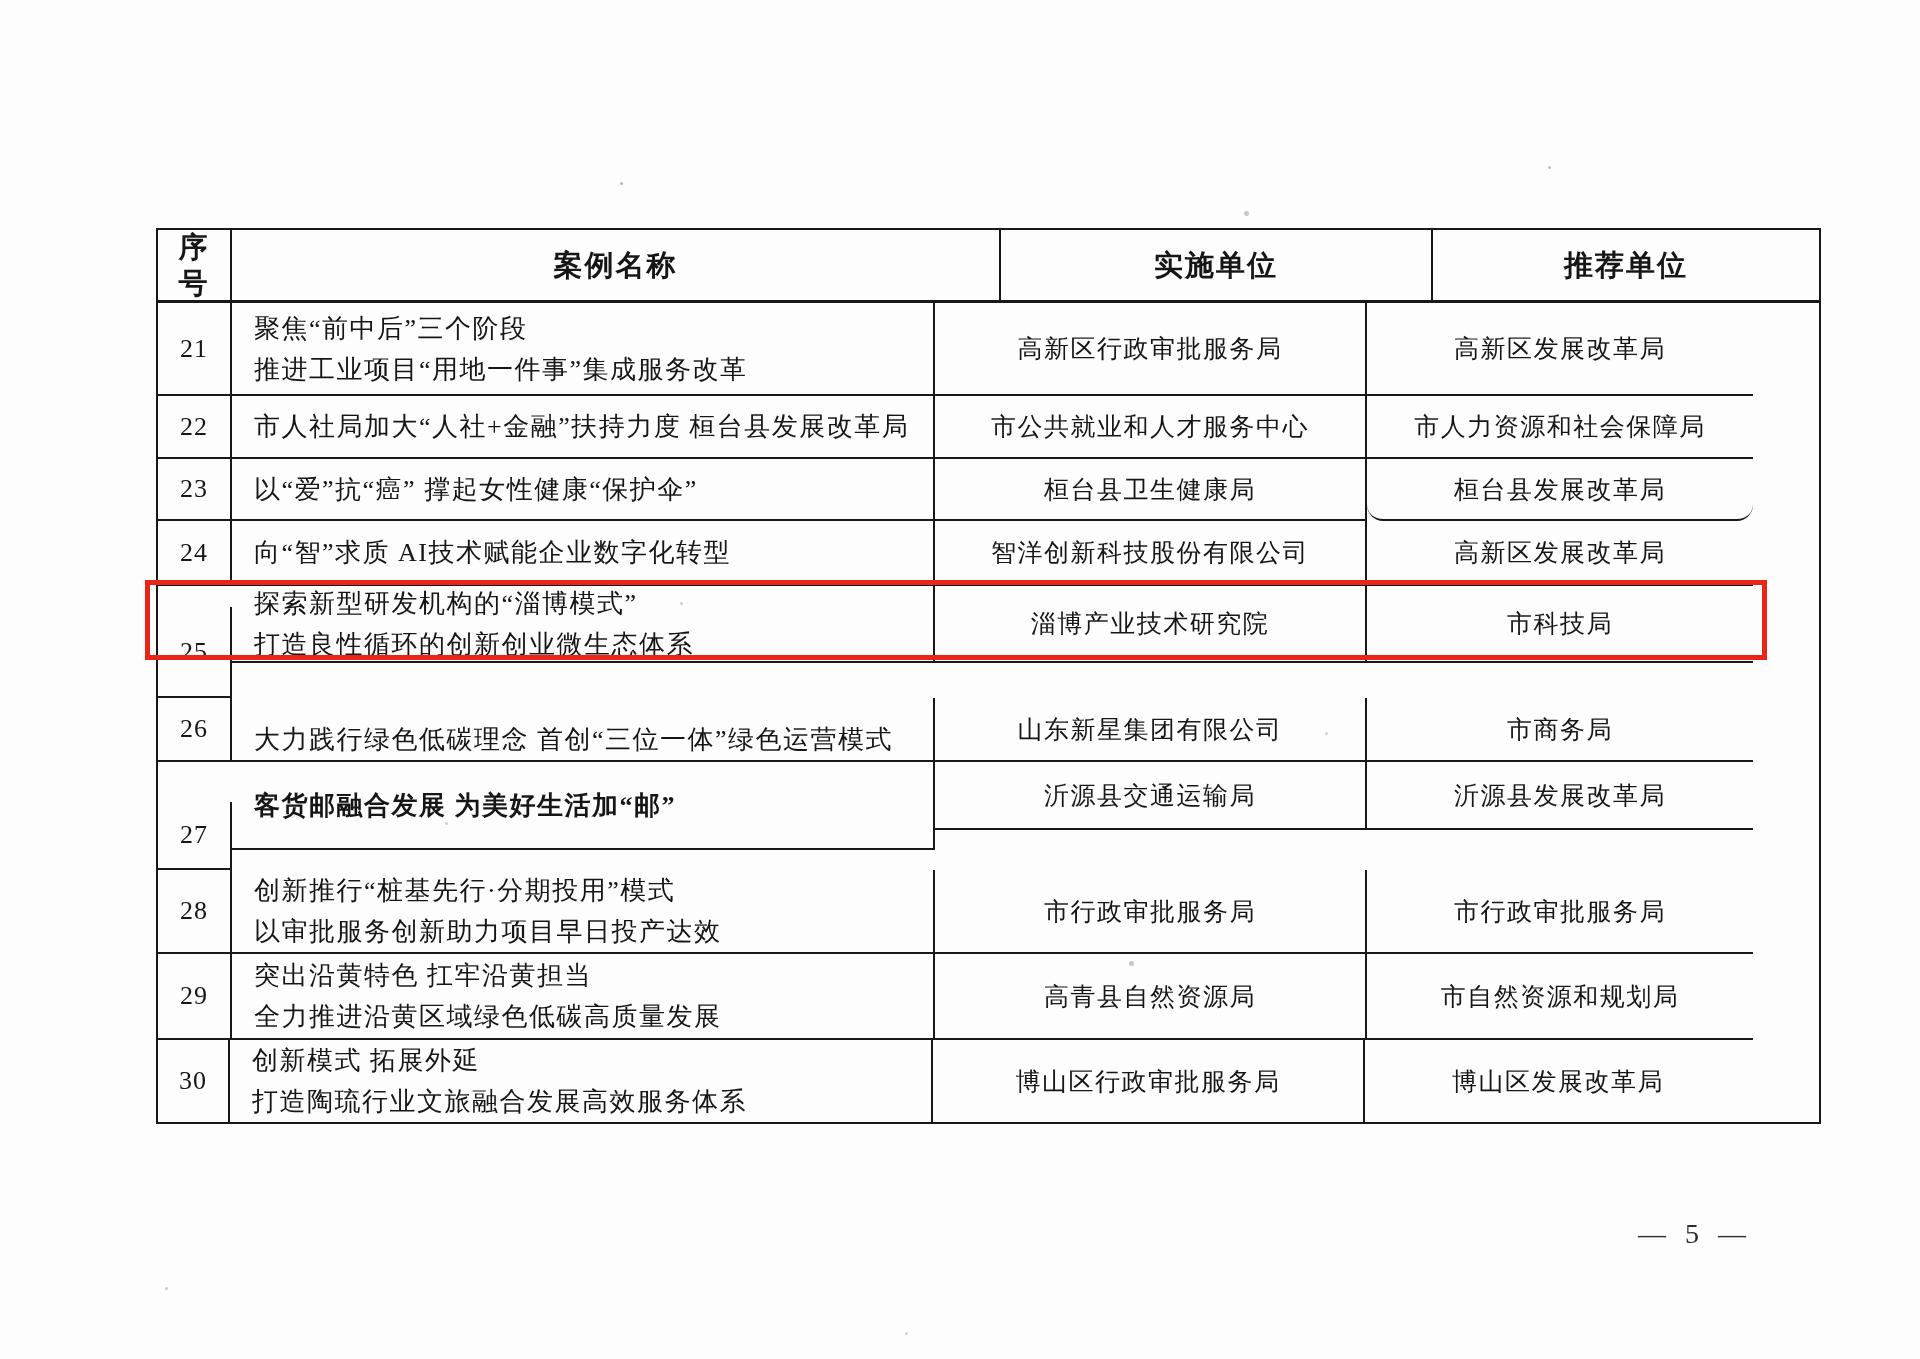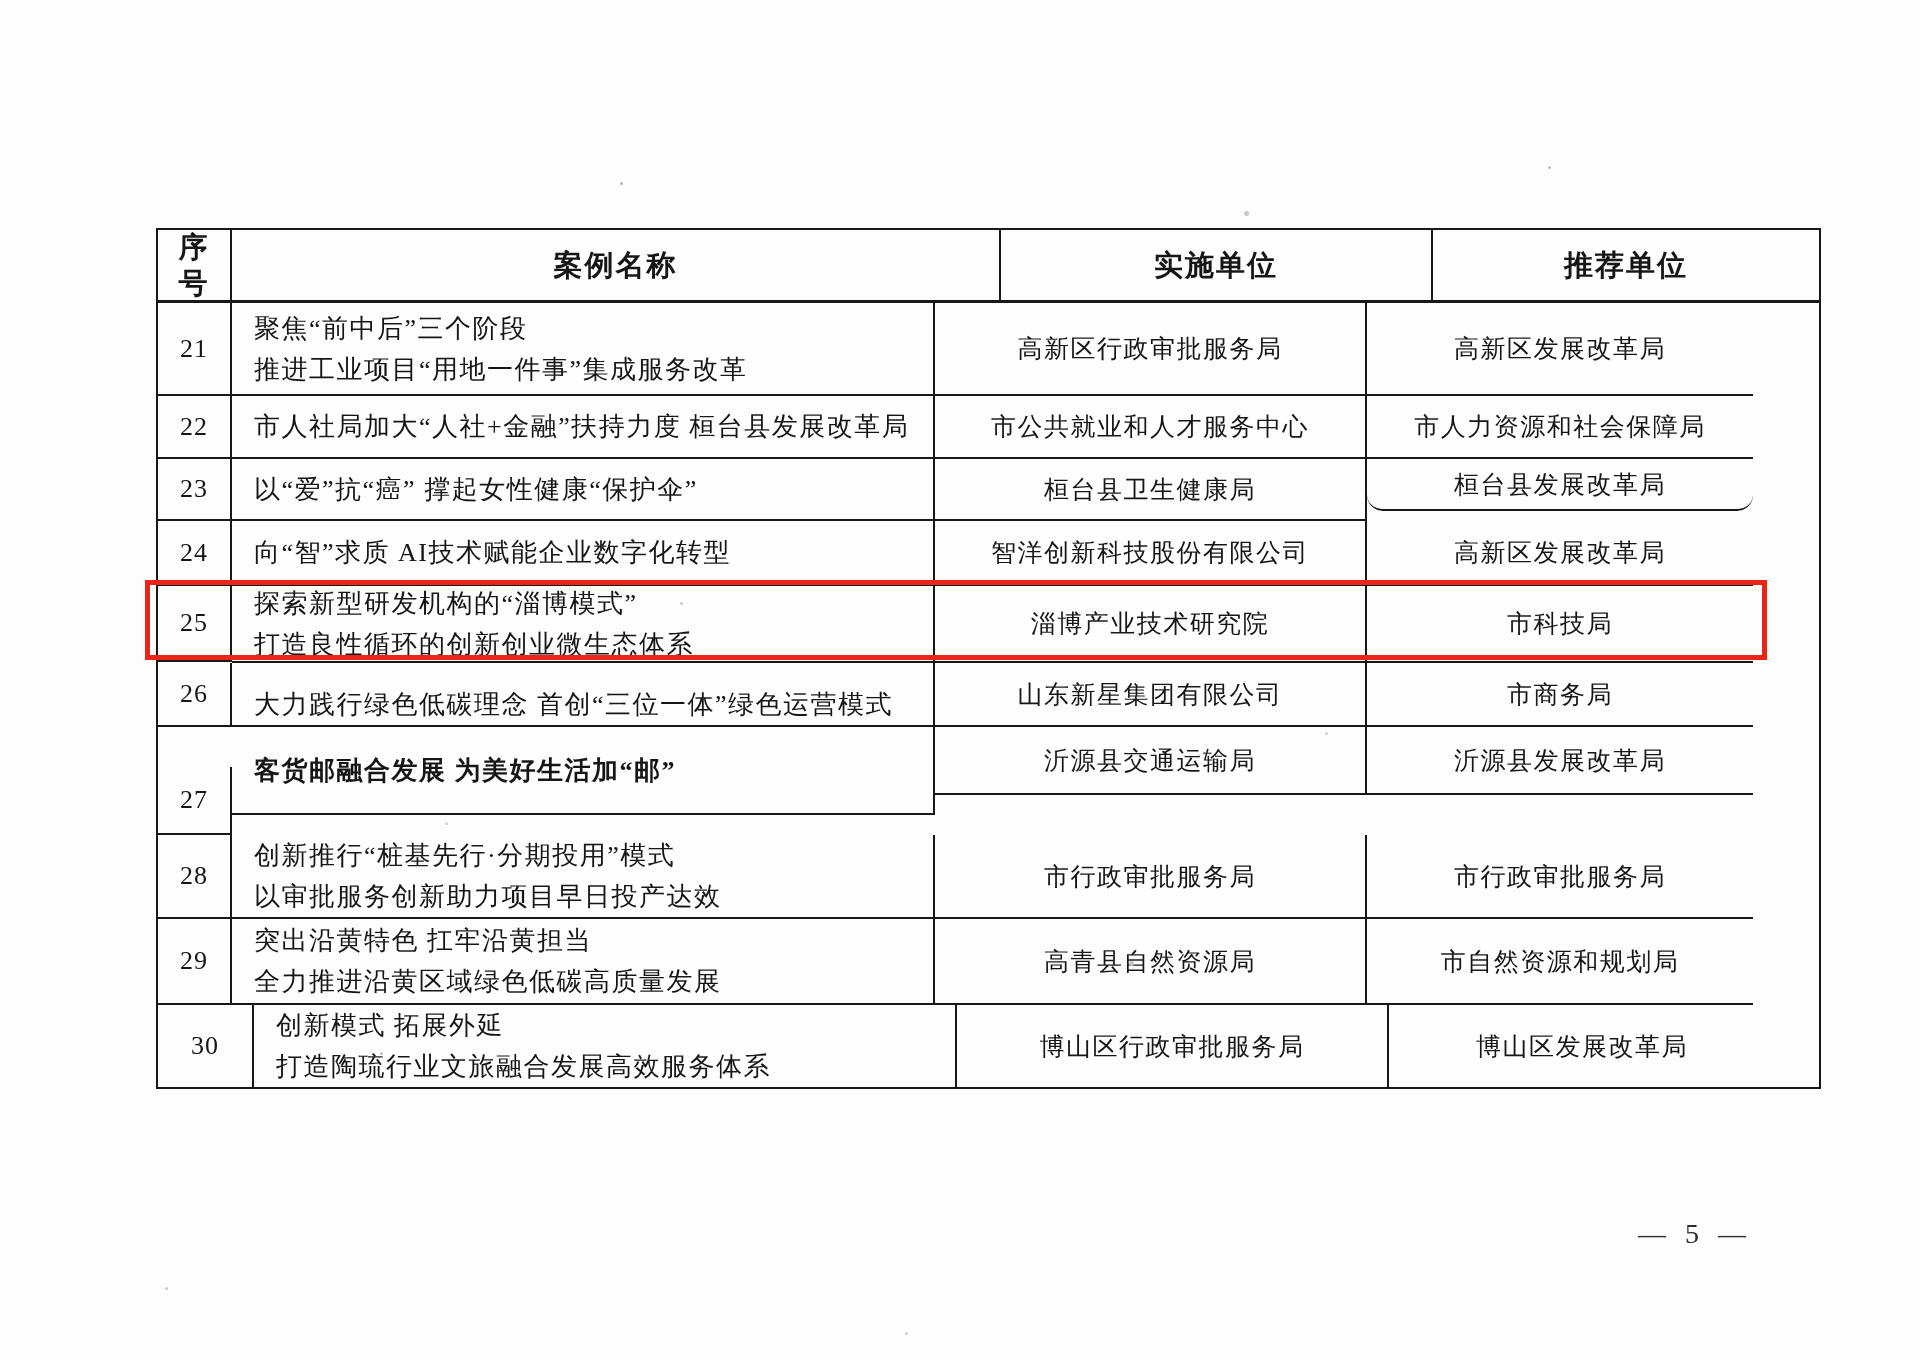--- a/index.html
+++ b/index.html
@@ -169,40 +169,40 @@
       <div class="trow">
         <div class="cell num-cell" style="width: 74px; height: 62px;">
           <div>23</div>
         </div>
         <div class="cell case-cell" style="width: 703px; height: 62px;">
           <div class="case-line">以“爱”抗“癌” 撑起女性健康“保护伞”</div>
         </div>
         <div class="cell org-cell" style="width: 432px; height: 62px;">
           <div>桓台县卫生健康局</div>
         </div>
-        <div class="cell org-cell" style="width: 386px; height: 52px; border-radius: 16px;">
+        <div class="cell org-cell" style="width: 386px; height: 62px; border-radius: 16px;">
           <div>桓台县发展改革局</div>
         </div>
       </div>
       <div class="trow">
         <div class="cell num-cell" style="width: 74px; height: 65px;">
           <div>24</div>
         </div>
         <div class="cell case-cell" style="width: 703px; height: 65px;">
           <div class="case-line">向“智”求质 AI技术赋能企业数字化转型</div>
         </div>
         <div class="cell org-cell" style="width: 432px; height: 65px;">
           <div>智洋创新科技股份有限公司</div>
         </div>
         <div class="cell org-cell" style="width: 386px; height: 65px;">
           <div>高新区发展改革局</div>
         </div>
       </div>
       <div class="trow">
-        <div class="cell num-cell" style="width: 74px; height: 76px;">
+        <div class="cell num-cell" style="width: 74px; height: 91px; margin-top: 21px;">
           <div>25</div>
         </div>
         <div class="cell case-cell" style="width: 703px; height: 77px;">
           <div class="case-line">探索新型研发机构的“淄博模式”</div>
           <div class="case-line">打造良性循环的创新创业微生态体系</div>
         </div>
         <div class="cell org-cell" style="width: 432px; height: 77px;">
           <div>淄博产业技术研究院</div>
         </div>
         <div class="cell org-cell" style="width: 386px; height: 77px;">
@@ -261,21 +261,21 @@
           <div class="case-line">全力推进沿黄区域绿色低碳高质量发展</div>
         </div>
         <div class="cell org-cell" style="width: 432px; height: 86px;">
           <div>高青县自然资源局</div>
         </div>
         <div class="cell org-cell" style="width: 386px; height: 86px;">
           <div>市自然资源和规划局</div>
         </div>
       </div>
       <div class="trow last">
-        <div class="cell num-cell" style="width: 96px; height: 82px;">
+        <div class="cell num-cell" style="width: 72px; height: 82px;">
           <div>30</div>
         </div>
         <div class="cell case-cell" style="width: 703px; height: 82px;">
           <div class="case-line">创新模式 拓展外延</div>
           <div class="case-line">打造陶琉行业文旅融合发展高效服务体系</div>
         </div>
         <div class="cell org-cell" style="width: 432px; height: 82px;">
           <div>博山区行政审批服务局</div>
         </div>
         <div class="cell org-cell" style="width: 386px; height: 82px;">

